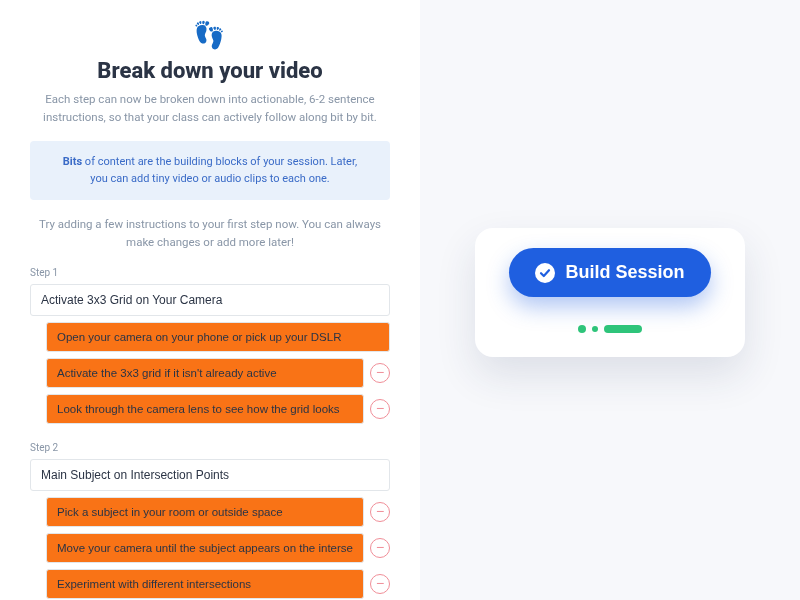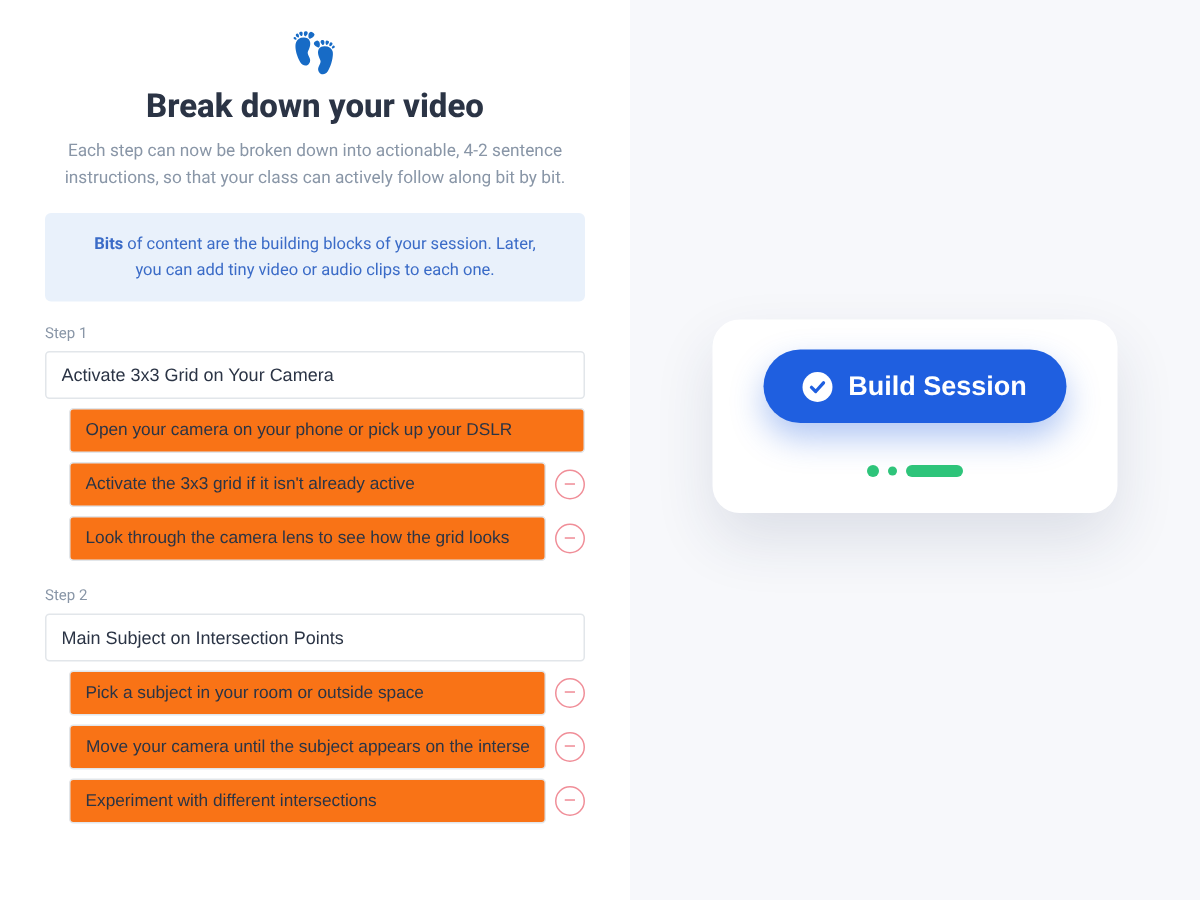--- a/index.html
+++ b/index.html
@@ -23,41 +23,42 @@
   .step-header-input { width: 100%; border: 1px solid #e2e6ea; border-radius: 3px; padding: 8px 10px; font-size: 12px; font-weight: 400; color: #2b3445; margin-bottom: 6px; outline: none; background: #fff; }
 
   .instruction-row { display: flex; align-items: center; gap: 6px; margin-bottom: 6px; }
   .instruction-input { flex: 1; border: 1px solid #e2e6ea; border-radius: 3px; padding: 8px 10px; font-size: 11.5px; color: #2b3445; outline: none; background: #f97316; margin-left: 16px; }
   .remove-btn { width: 20px; height: 20px; border-radius: 50%; border: 1px solid #f08e98; background: #fff; display: flex; align-items: center; justify-content: center; color: #f08e98; font-size: 14px; line-height: 1; cursor: pointer; flex-shrink: 0; }
   .remove-btn span { position: relative; top: -1px; }
 
   .step-block { margin-bottom: 18px; }
 
   
-  .card { position: absolute; top: 213px; left: 50%; transform: translateX(-50%); width: 270px; background: #ffffff; border-radius: 18px; box-shadow: 0 18px 40px rgba(30,50,90,0.12); padding: 20px 20px 24px 20px; text-align: center; }
+  .card { position: absolute; top: 228px; left: 50%; transform: translateX(-50%); width: 270px; background: #ffffff; border-radius: 18px; box-shadow: 0 18px 40px rgba(30,50,90,0.12); padding: 20px 20px 24px 20px; text-align: center; }
   .build-btn { display: inline-flex; align-items: center; gap: 10px; background: #1f5fe0; color: #fff; font-size: 18px; font-weight: 700; padding: 14px 26px; border-radius: 999px; border: none; cursor: pointer; box-shadow: 0 10px 22px rgba(31,95,224,0.35); }
   .build-btn .check-circle { width: 20px; height: 20px; border-radius: 50%; background: #fff; display: inline-flex; align-items: center; justify-content: center; flex-shrink: 0; }
   .build-btn .check-circle svg { display: block; }
   .progress-dots { margin-top: 28px; display: flex; align-items: center; justify-content: center; gap: 6px; }
   .dot { width: 8px; height: 8px; border-radius: 50%; background: #2ec47a; }
   .dot.sm { width: 6px; height: 6px; }
   .bar { width: 38px; height: 8px; border-radius: 999px; background: #2ec47a; }
 </style>
 </head>
 <body>
 
 <div class="left-panel">
   <div class="header-icon">👣</div>
   <h1 class="page-title">Break down your video</h1>
-  <p class="page-subtitle">Each step can now be broken down into actionable, 4-2 sentence instructions, so that your class can actively follow along bit by bit.</p>
+  <p class="page-subtitle">Each step can now be broken down into actionable, 6-2 sentence instructions, so that your class can actively follow along bit by bit.</p>
 
   <div class="tip-box">
     <span class="bold">Bits</span><span> of content are the building blocks of your session. Later, you can add tiny video or audio clips to each one.</span>
   </div>
 
+  <p class="hint">Try adding a few instructions to your first step now. You can always make changes or add more later!</p>
 
   <div class="step-block">
     <div class="step-label">Step 1</div>
     <input class="step-header-input" value="Activate 3x3 Grid on Your Camera" style="">
     <div class="instruction-row">
       <input class="instruction-input" value="Open your camera on your phone or pick up your DSLR" style="">
     </div>
     <div class="instruction-row">
       <input class="instruction-input" value="Activate the 3x3 grid if it isn't already active" style="">
       <button class="remove-btn">

